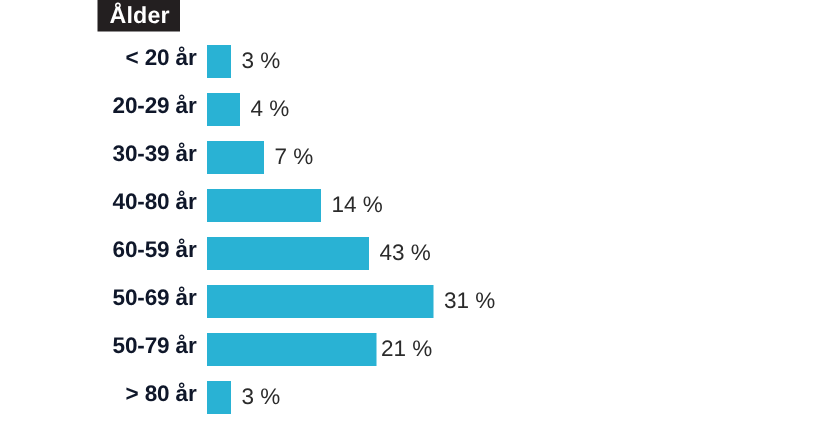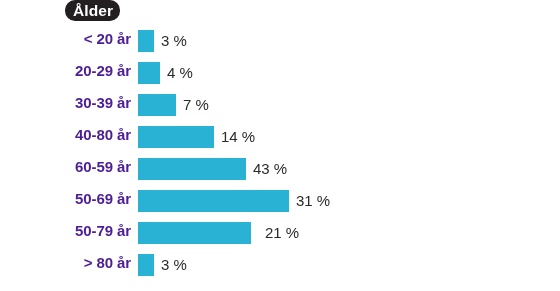--- a/index.html
+++ b/index.html
@@ -55,21 +55,21 @@
   .cat-label {
     position: absolute;
     left: 0px;
     width: 131px;
     top: 0;
     height: 26px;
     line-height: 26px;
     text-align: right;
     font-size: 15px;
     font-weight: bold;
-    color: #4c1d95;
+    color: #0f172a;
     letter-spacing: -0.1px;
     white-space: nowrap;
   }
 
   .bar-track {
     position: absolute;
     left: 138px;
     top: 4px;
     height: 22px;
   }
@@ -90,21 +90,21 @@
     font-weight: normal;
     color: #2b2b2b;
     white-space: nowrap;
   }
 </style>
 </head>
 <body>
 
 <div id="chart-root">
 
-  <div id="title-badge" style="background: rgb(35, 31, 32); color: rgb(255, 255, 255); border-radius: 10px;">
+  <div id="title-badge" style="background: rgb(35, 31, 32); color: rgb(255, 255, 255);">
     <span>Ålder</span>
   </div>
 
   <div id="plot">
 
     <div class="bar-row">
       <div class="cat-label">&lt; 20 år</div>
       <div class="bar-track">
         <div class="bar-fill" style="width: 16px; background: rgb(41, 178, 212);"></div>
         <div class="val-label" style="left: 16px;">3 %</div>
@@ -148,21 +148,21 @@
       <div class="bar-track">
         <div class="bar-fill" style="width: 151px; background: rgb(41, 178, 212);"></div>
         <div class="val-label" style="left: 151px;">31 %</div>
       </div>
     </div>
 
     <div class="bar-row">
       <div class="cat-label">50-79 år</div>
       <div class="bar-track">
         <div class="bar-fill" style="width: 113px; background: rgb(41, 178, 212);"></div>
-        <div class="val-label" style="left: 120px;">21 %</div>
+        <div class="val-label" style="left: 109px;">21 %</div>
       </div>
     </div>
 
     <div class="bar-row">
       <div class="cat-label">&gt; 80 år</div>
       <div class="bar-track">
         <div class="bar-fill" style="width: 16px; background: rgb(41, 178, 212);"></div>
         <div class="val-label" style="left: 16px;">3 %</div>
       </div>
     </div>

